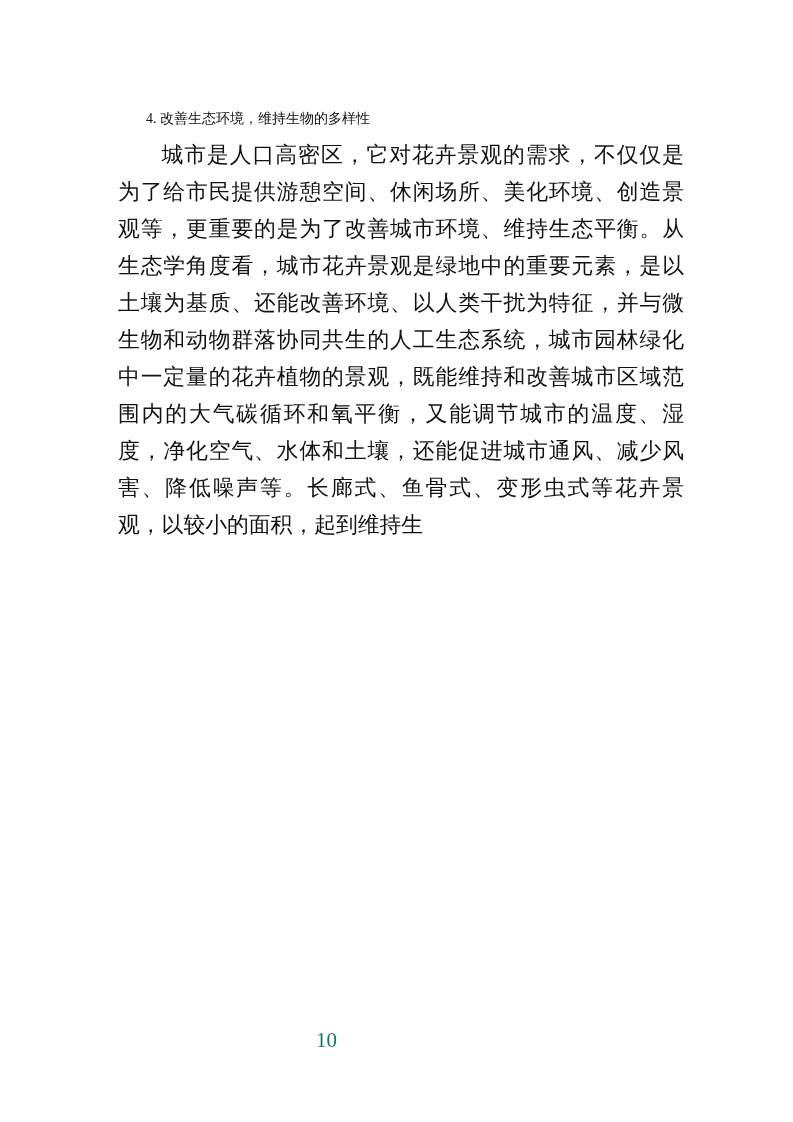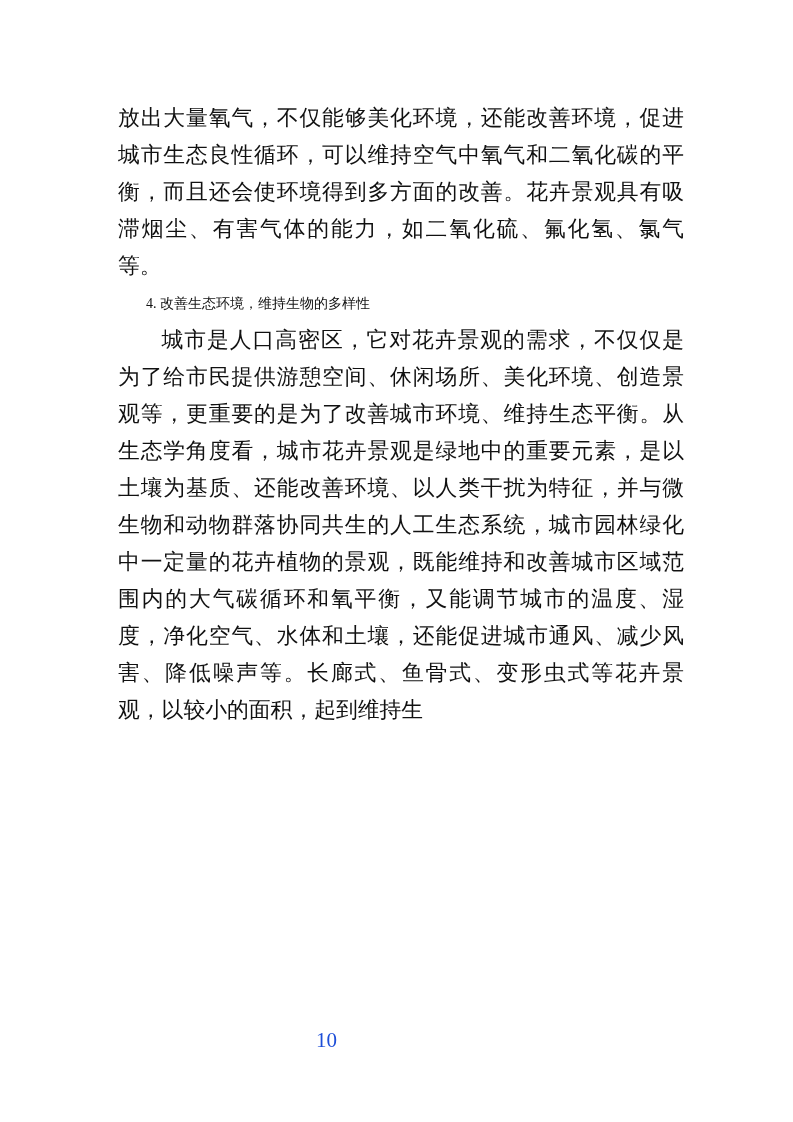--- a/index.html
+++ b/index.html
@@ -51,28 +51,27 @@
     font-size: 14px;
     line-height: 37px;
     text-align: left;
   }
   .page-number {
     position: absolute;
     left: 0;
     top: 1027px;
     width: 653px;
     text-align: center;
-    color: #1d4ed8;
+    color: #0f766e;
     font-size: 21px;
     line-height: 26px;
   }
 </style>
 </head>
 <body>
 
 <div class="page">
   <div class="text-block">
-    <p class="para flush">放出大量氧气，不仅能够美化环境，还能改善环境，促进城市生态良性循环，可以维持空气中氧气和二氧化碳的平衡，而且还会使环境得到多方面的改善。花卉景观具有吸滞烟尘、有害气体的能力，如二氧化硫、氟化氢、氯气等。</p>
     <p class="heading-line">4. 改善生态环境，维持生物的多样性</p>
     <p class="para">城市是人口高密区，它对花卉景观的需求，不仅仅是为了给市民提供游憩空间、休闲场所、美化环境、创造景观等，更重要的是为了改善城市环境、维持生态平衡。从生态学角度看，城市花卉景观是绿地中的重要元素，是以土壤为基质、还能改善环境、以人类干扰为特征，并与微生物和动物群落协同共生的人工生态系统，城市园林绿化中一定量的花卉植物的景观，既能维持和改善城市区域范围内的大气碳循环和氧平衡，又能调节城市的温度、湿度，净化空气、水体和土壤，还能促进城市通风、减少风害、降低噪声等。长廊式、鱼骨式、变形虫式等花卉景观，以较小的面积，起到维持生</p>
   </div>
   <div class="page-number">10</div>
 </div>
 
 </body></html>

